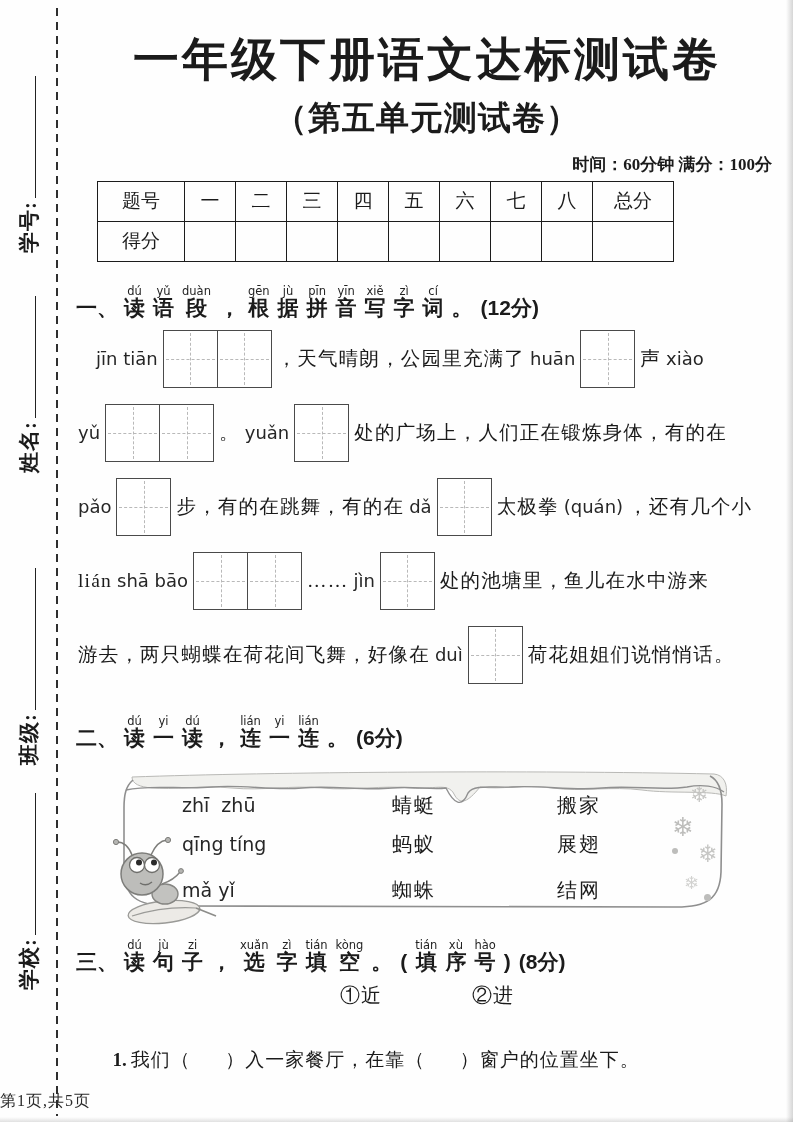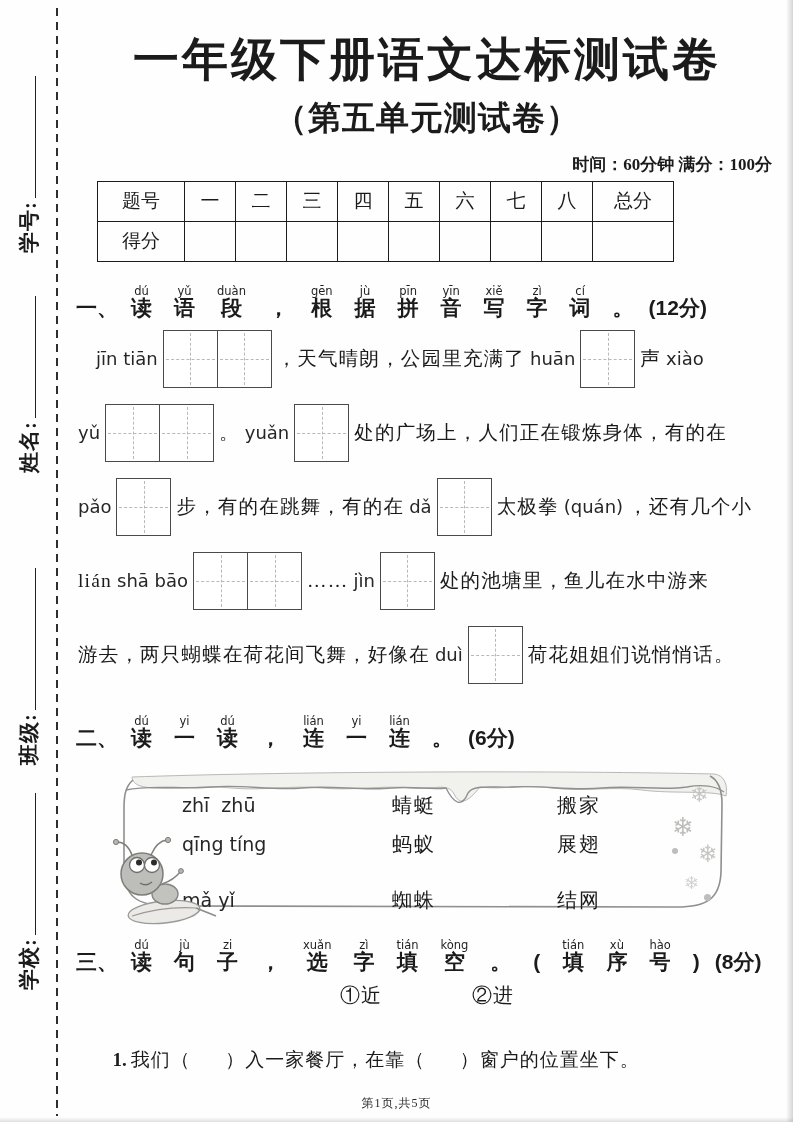--- a/index.html
+++ b/index.html
@@ -25,56 +25,56 @@
   .subtitle{margin-top:10px;text-align:center;font-size:33px;font-weight:bold;letter-spacing:1px;}
   .meta{margin-top:12px;text-align:right;font-size:17px;font-weight:600;padding-right:6px;}
 
   .score-table{margin:5px 0 0 21px;border-collapse:collapse;width:577px;table-layout:fixed;}
   .score-table td{border:1.6px solid #1c1c1c;height:39px;text-align:center;font-size:19px;padding:0;}
   .score-table tr td:first-child{width:86px;}
   .score-table tr td:last-child{width:80px;}
 
   .sec-header{margin-top:10px;padding-top:14px;font-family:"Liberation Sans",sans-serif;
         font-weight:bold;font-size:21px;display:flex;align-items:baseline;line-height:normal;}
-  .sec-header ruby{margin:0 11px;ruby-align:center;}
+  .sec-header ruby{margin:0 4px;ruby-align:center;}
   .sec-header rt{font-size:11.5px;font-weight:500;font-family:"DejaVu Sans",sans-serif;color:#222;text-align:center;}
   .hnum{margin-right:2px;}
   .hscore{margin-left:4px;}
 
   .p-line{display:flex;align-items:center;min-height:74px;margin-left:2px;gap:5px;flex-wrap:nowrap;}
   .p-line.first{margin-left:20px;}
   .py{font-family:"DejaVu Sans",sans-serif;font-size:18px;color:#262626;white-space:pre;}
   .cn{font-size:19.5px;letter-spacing:1.2px;white-space:pre;}
   .wbox{display:inline-flex;border:1.8px solid #4a4a4a;background:#fff;}
   .wcell{position:relative;width:53px;height:56px;}
   .wcell + .wcell{border-left:1.4px solid #4a4a4a;}
   .wcell::before{content:'';position:absolute;left:50%;top:2px;bottom:2px;border-left:1.3px dashed #b9b9b9;}
   .wcell::after{content:'';position:absolute;top:50%;left:2px;right:2px;border-top:1.3px dashed #b9b9b9;}
 
   .match-wrap{position:relative;margin:8px 0 0 36px;width:622px;height:156px;}
   .match-border{position:absolute;left:0;top:0;}
   .match-row{position:absolute;left:70px;right:84px;display:flex;align-items:center;}
-  #mrow0{top:32px}#mrow1{top:71px}#mrow2{top:127px}
+  #mrow0{top:32px}#mrow1{top:71px}#mrow2{top:117px}
   .m-py{width:210px;font-family:"DejaVu Sans",sans-serif;font-size:19px;white-space:pre;color:#262626;}
   .m-word{width:165px;font-size:20px;letter-spacing:2px;}
   .m-act{flex:1;font-size:20px;letter-spacing:2px;}
   .snowflake{position:absolute;color:#c6c6c4;font-family:"DejaVu Sans",sans-serif;}
   #snow0{left:578px;top:22px;font-size:22px;}
   #snow1{left:560px;top:52px;font-size:26px;color:#bdbdbb;}
   #snow2{left:586px;top:80px;font-size:24px;}
   #snow3{left:572px;top:112px;font-size:18px;color:#d2d2d0;}
   .deco-dot{position:absolute;border-radius:50%;background:#bdbdbb;}
   #dot0{left:560px;top:88px;width:6px;height:6px;}
   #dot1{left:592px;top:134px;width:7px;height:7px;}
   .ant{position:absolute;left:-10px;bottom:-12px;}
 
   .options-row{margin-top:6px;display:flex;justify-content:center;gap:90px;font-size:20px;letter-spacing:1px;align-items:flex-end;}
   .q1{margin-top:16px;margin-left:2px;font-size:19px;letter-spacing:1px;white-space:pre;}
   .q1 .qnum{font-weight:bold;margin-right:4px;letter-spacing:0;}
-  .footer{position:absolute;left:0;right:0;bottom:10px;text-align:center;font-size:12px;letter-spacing:1px;color:#2a2a2a;}
+  .footer{position:absolute;left:0;right:0;bottom:10px;font-size:16px;letter-spacing:1px;color:#2a2a2a;}
 </style>
 </head>
 <body>
 
 <div class="page">
 
   <div class="fold-line"></div>
 
   <div class="side-field" id="sf0">
     <span>学号:</span><span class="side-line"></span>

